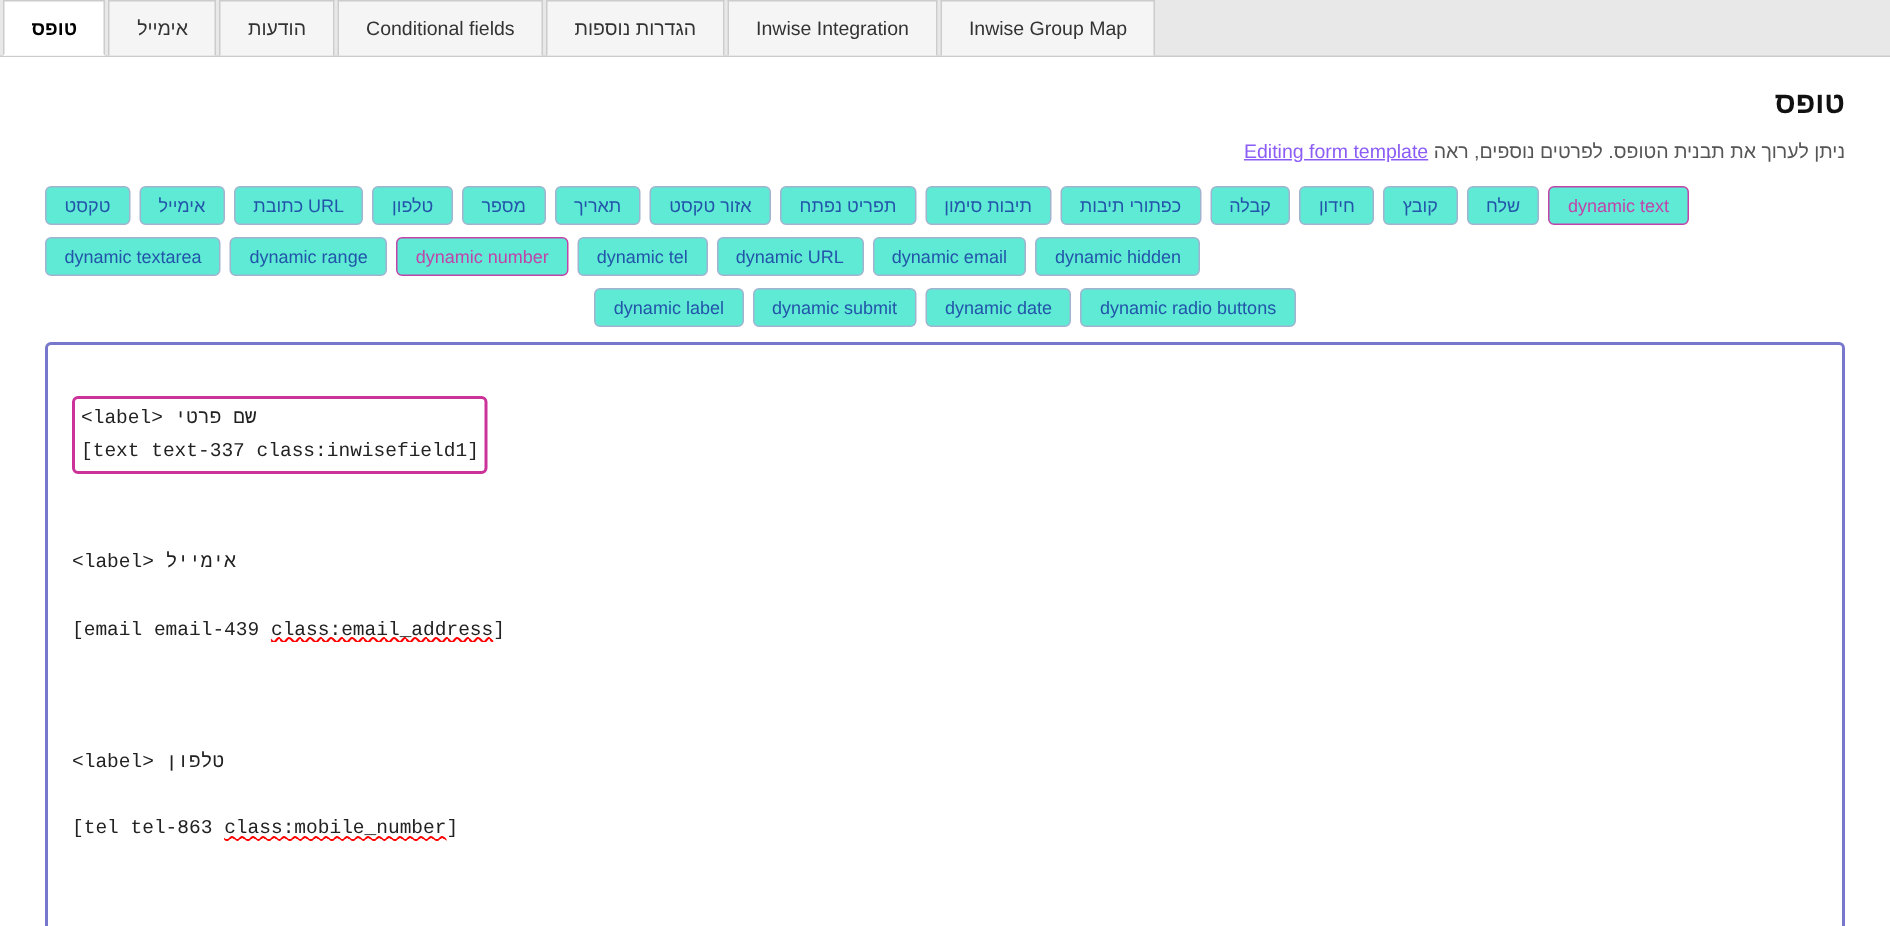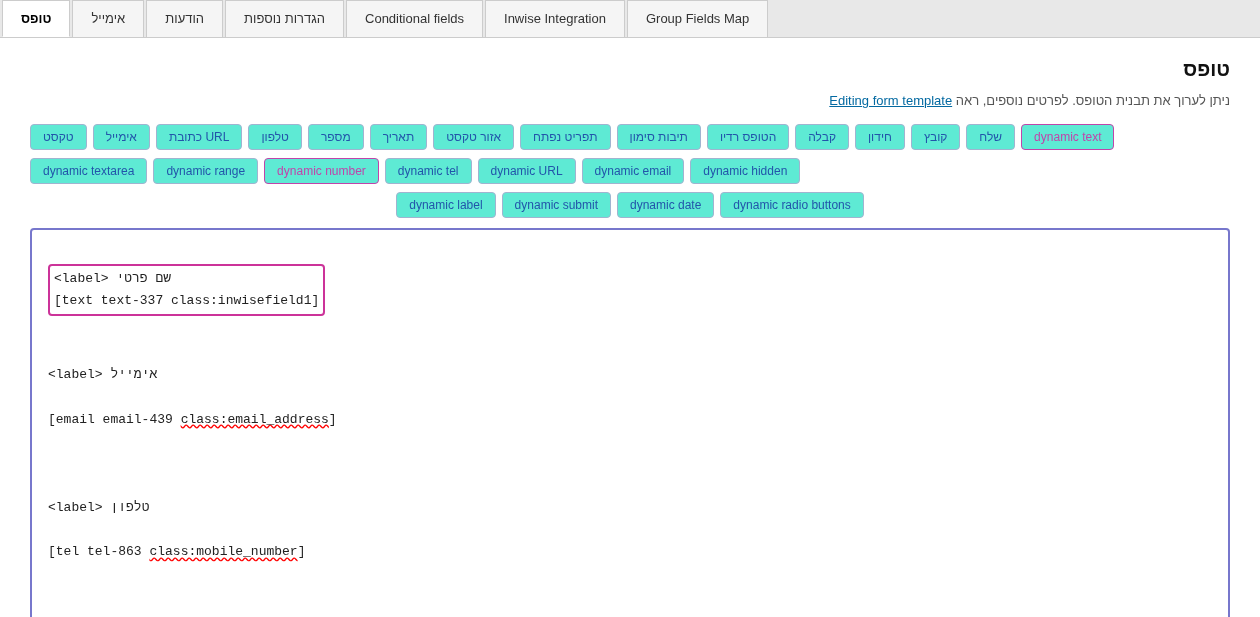--- a/index.html
+++ b/index.html
@@ -45,21 +45,21 @@
       color: #111;
     }
     .editing-note {
       text-align: right;
       font-size: 13px;
       color: #555;
       margin-bottom: 16px;
       direction: rtl;
     }
     .editing-note a {
-      color: #0369a1;
+      color: #8b5cf6;
       text-decoration: underline;
     }
     .buttons-row {
       display: flex;
       flex-wrap: wrap;
       gap: 6px;
       margin-bottom: 8px;
       justify-content: flex-end;
       direction: rtl;
     }
@@ -112,40 +112,40 @@
       justify-content: center;
     }
   </style>
 </head>
 <body>
 
 <div class="top-tabs">
   <div class="tab active">טופס</div>
   <div class="tab">אימייל</div>
   <div class="tab">הודעות</div>
+  <div class="tab">Conditional fields</div>
   <div class="tab">הגדרות נוספות</div>
-  <div class="tab">Conditional fields</div>
   <div class="tab">Inwise Integration</div>
-  <div class="tab">Group Fields Map</div>
+  <div class="tab">Inwise Group Map</div>
 </div>
 
 <div class="main-content">
   <div class="page-title">טופס</div>
   <div class="editing-note">
     <span>ניתן לערוך את תבנית הטופס. לפרטים נוספים, ראה</span>
     <a href="#">Editing form template</a>
   </div>
 
   <div class="buttons-row">
     <div class="field-btn highlighted">dynamic text</div>
     <div class="field-btn">שלח</div>
     <div class="field-btn">קובץ</div>
     <div class="field-btn">חידון</div>
     <div class="field-btn">קבלה</div>
-    <div class="field-btn">הטופס רדיו</div>
+    <div class="field-btn">כפתורי תיבות</div>
     <div class="field-btn">תיבות סימון</div>
     <div class="field-btn">תפריט נפתח</div>
     <div class="field-btn">אזור טקסט</div>
     <div class="field-btn">תאריך</div>
     <div class="field-btn">מספר</div>
     <div class="field-btn">טלפון</div>
     <div class="field-btn">URL כתובת</div>
     <div class="field-btn">אימייל</div>
     <div class="field-btn">טקסט</div>
   </div>

